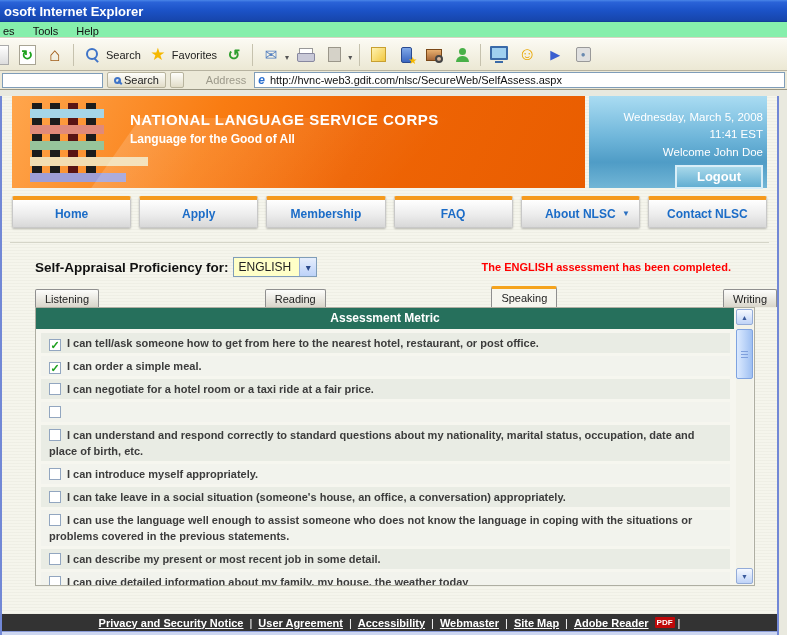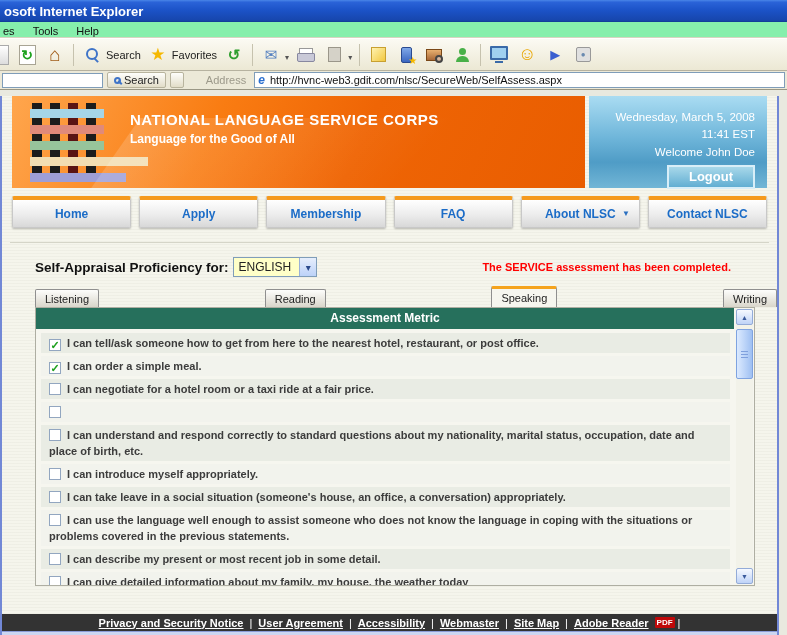--- a/index.html
+++ b/index.html
@@ -97,21 +97,21 @@
     background:linear-gradient(100deg, rgba(255,255,255,.16), rgba(255,255,255,0) 70%);
     transform:skewX(-35deg); }
   .logo { position:absolute; left:18px; top:7px; width:78px; height:78px; }
   .vbar { position:absolute; top:0; width:10px; height:78px;
     background:repeating-linear-gradient(180deg,#1c1c1c 0 12px, rgba(0,0,0,0) 12px 15px); }
   .vbar.red { background:repeating-linear-gradient(180deg,#5a1414 0 12px, rgba(0,0,0,0) 12px 15px); }
   .hbar { position:absolute; left:0; height:9px; }
   .banner-text { position:absolute; left:118px; top:15px; z-index:2; }
   .banner-title { font-size:15px; font-weight:bold; color:#fff; letter-spacing:.5px; }
   .banner-sub { font-size:12px; font-weight:bold; color:#fff; margin-top:4px; }
-  .bluepanel { width:178px; text-align:right; padding:13px 12px 0; color:#fff;
+  .bluepanel { width:178px; text-align:right; padding:13px 4px 0; color:#fff;
     font-size:11.5px; line-height:1.5;
     background:linear-gradient(180deg,#aadcf2 0%,#6fb6da 45%,#4f9cc6 72%,#72b6d6 100%); }
   .logout { margin-top:4px; width:88px; height:24px; color:#fff; font-weight:bold; font-size:13px;
     background:linear-gradient(180deg,#a8d8ea,#62aed2); border:2px solid #d8eef8;
     border-radius:0; cursor:pointer; font-family:"Liberation Sans",sans-serif; }
 
   .nav { display:flex; gap:8px; padding:0 10px; height:32px; margin-top:8px; }
   .navbtn { flex:1; position:relative; display:flex; align-items:center; justify-content:center;
     border:1px solid #c8c8c8; border-top:4px solid #f59a1d; border-radius:2px;
     background:linear-gradient(#ffffff,#ececec 55%,#d8d8d8);
@@ -345,21 +345,21 @@
     <div class="divider"></div>
 
     <div class="heading-row">
       <div class="heading-left">
         <span class="heading">Self-Appraisal Proficiency for:</span>
         <div class="select">
           <span>ENGLISH</span>
           <span class="selarrow"></span>
         </div>
       </div>
-      <div class="status">The SERVICE assessment has been completed.</div>
+      <div class="status">The ENGLISH assessment has been completed.</div>
     </div>
 
     <div class="tabs" id="tab-items">
         <div class="tab">Listening</div>
         <div class="tab">Reading</div>
         <div class="tab active">Speaking</div>
         <div class="tab">Writing</div>
       </div>
 
     <div class="metric">

